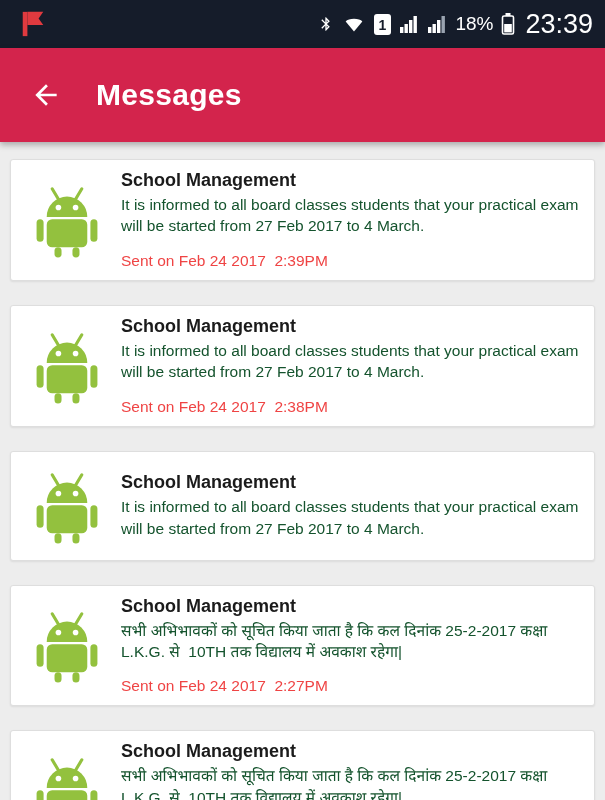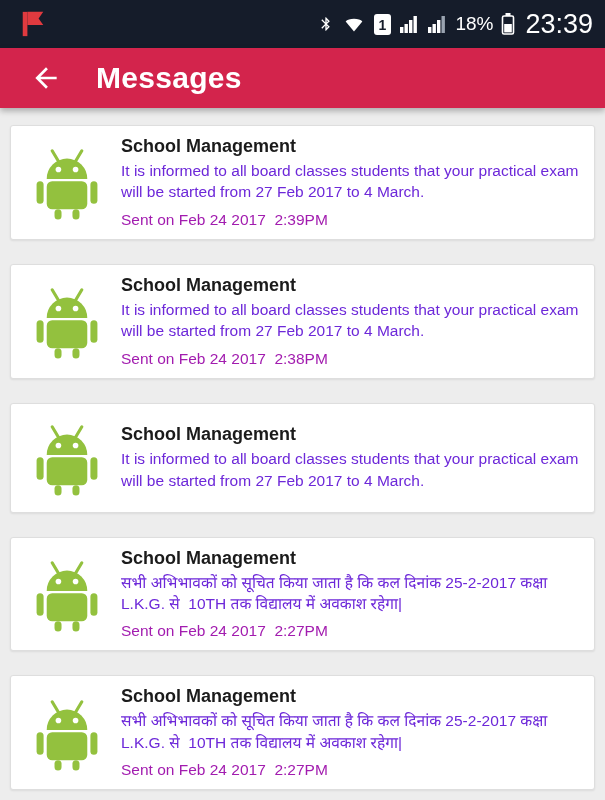--- a/index.html
+++ b/index.html
@@ -30,21 +30,21 @@
   .sim-badge{
     background:#fff; color:#151c2a;
     font-size:14px; font-weight:bold;
     line-height:1;
     padding:4px 5px 3px;
     border-radius:3px;
   }
 
   
   .header{
-    height:60px;
+    height:94px;
     background:#d3244c;
     display:flex;
     align-items:center;
     padding:0 30px;
     box-shadow:0 3px 6px rgba(0,0,0,0.28);
     position:relative;
     z-index:2;
   }
   .back-btn{
     background:none; border:none; cursor:pointer;
@@ -83,28 +83,28 @@
   }
   .card-text{ flex:1; padding-left:14px; }
   .card-title{
     font-size:18px;
     font-weight:bold;
     color:#1b1b1b;
     margin-bottom:3px;
   }
   .card-body{
     font-size:15.5px;
-    color:#6d28d9;
+    color:#14532d;
     line-height:1.38;
     white-space:pre-wrap;
   }
   .card-sent{
     font-size:15.5px;
-    color:#a21caf;
-    margin-top:8px;
+    color:#ef4444;
+    margin-top:15px;
     white-space:pre-wrap;
   }
 </style>
 </head>
 <body>
 
 <svg width="0" height="0" style="position:absolute" aria-hidden="true">
   <defs>
     <symbol id="android-robot" viewBox="0 0 100 100">
       <line x1="31" y1="10" x2="40" y2="25" stroke="#93c13e" stroke-width="4" stroke-linecap="round"></line>

